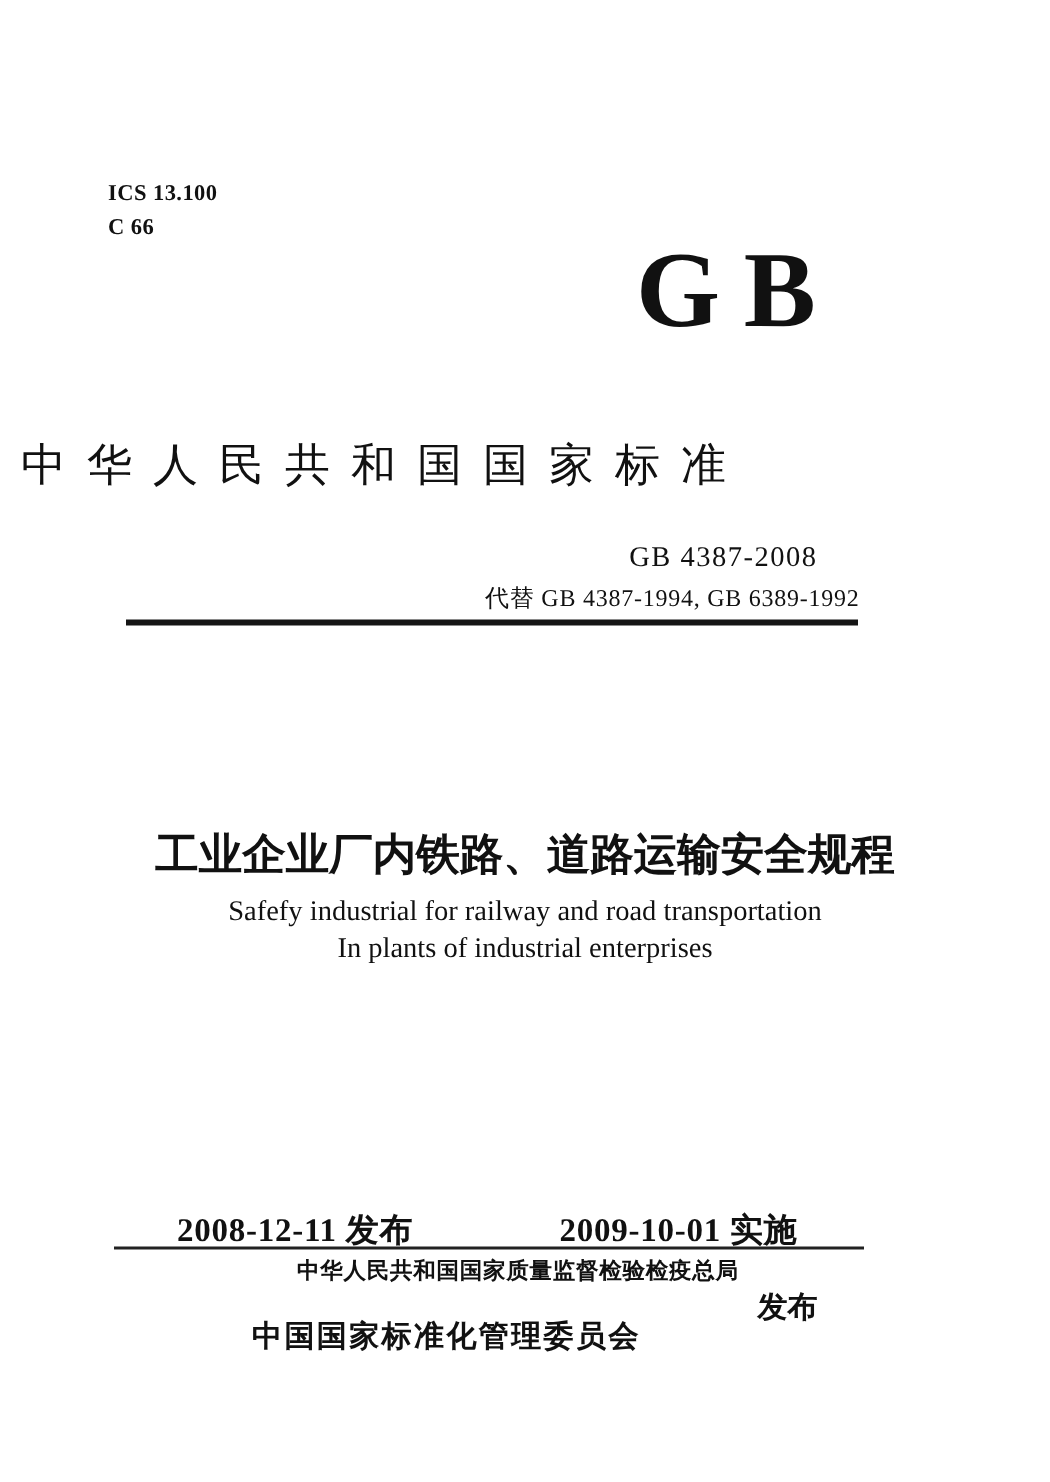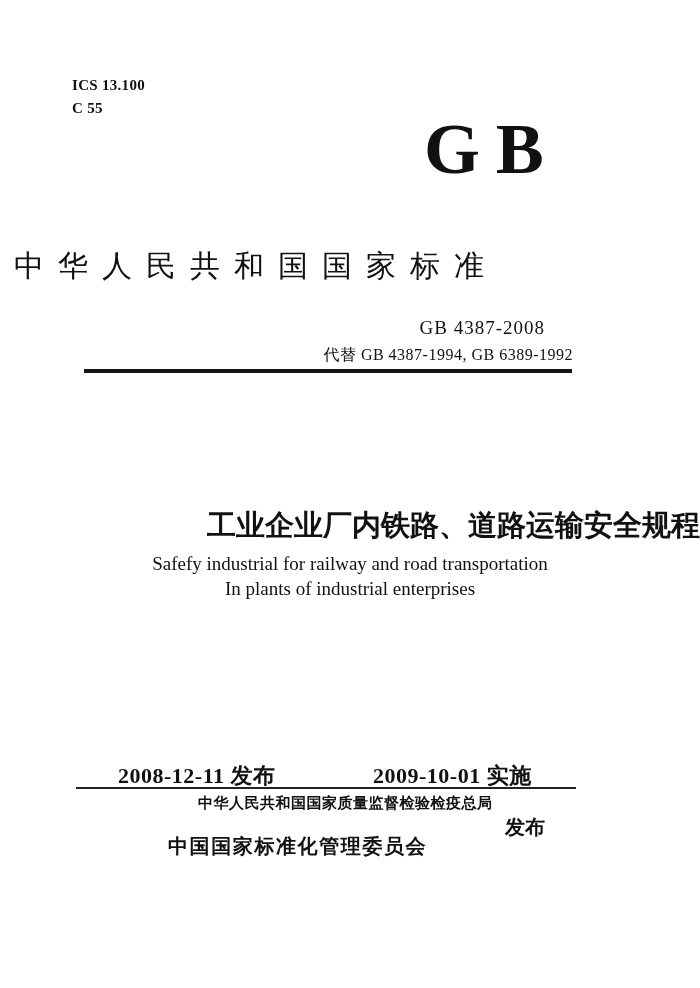--- a/index.html
+++ b/index.html
@@ -9,21 +9,21 @@
   }
   .page {
     position: relative;
     width: 700px;
     height: 988px;
     background: #ffffff;
     overflow: hidden;
     color: #111111;
     font-family: "Liberation Serif", "DejaVu Serif", serif;
   }
-  .abs { position: absolute; }
+  .abs { position: absolute; margin-top: 44px; }
 
   
   .ics-block {
     left: 72px;
     top: 74px;
     font-weight: bold;
     font-size: 15px;
     line-height: 23px;
     letter-spacing: 0.3px;
   }
@@ -74,21 +74,21 @@
     top: 369px;
     width: 488px;
     height: 4px;
     background: #151515;
   }
 
   .title-cn {
     left: 0;
     right: 0;
     top: 506px;
-    text-align: right;
+    text-align: center;
     font-size: 29px;
     font-weight: bold;
     white-space: nowrap;
   }
 
   .title-en {
     left: 0;
     right: 0;
     top: 551px;
     text-align: center;
@@ -149,21 +149,21 @@
     white-space: nowrap;
   }
 </style>
 </head>
 <body>
 
 <div class="page">
 
   <div class="abs ics-block">
     <div>ICS 13.100</div>
-    <div>C 55</div>
+    <div>C 66</div>
   </div>
 
   <div class="abs gb-logo">GB</div>
 
   <div class="abs standard-type">中华人民共和国国家标准</div>
 
   <div class="abs standard-number">GB 4387-2008</div>
 
   <div class="abs replaces-line">代替 GB 4387-1994, GB 6389-1992</div>
 

